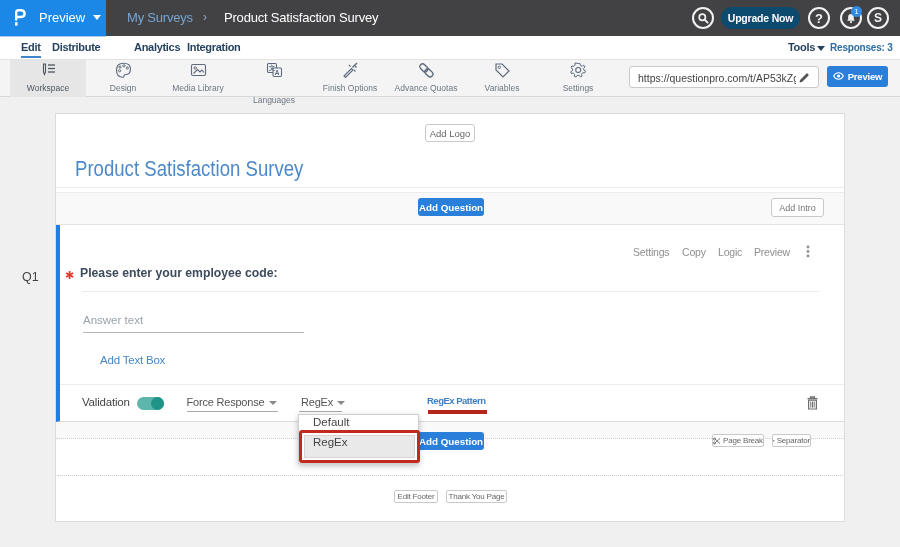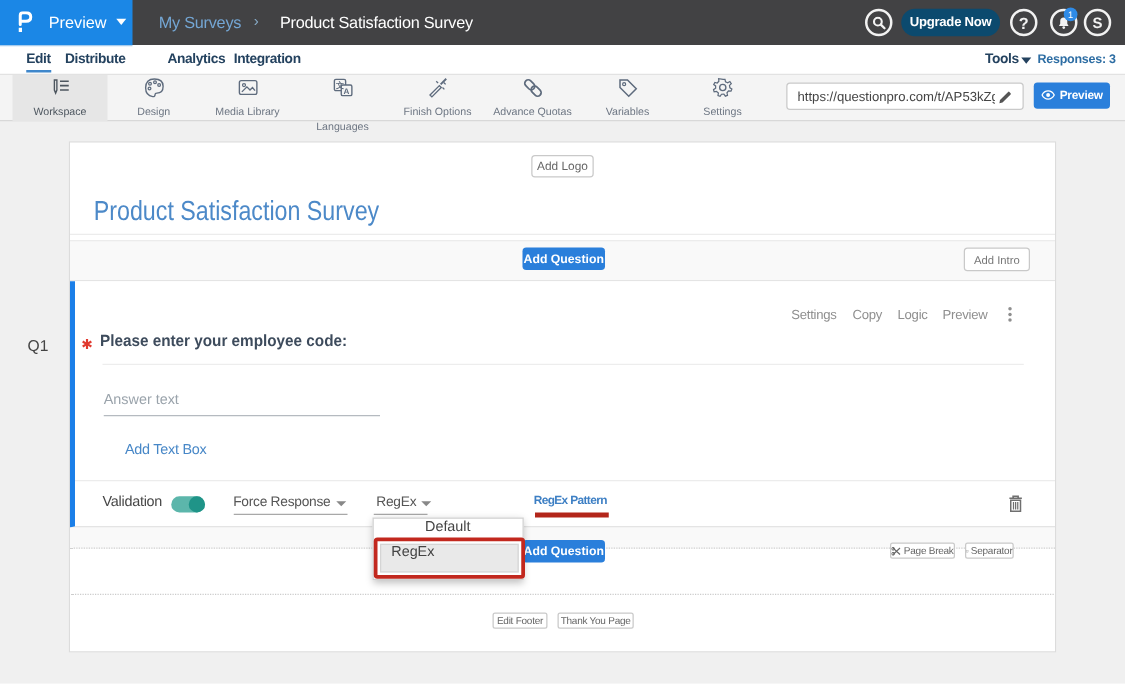--- a/index.html
+++ b/index.html
@@ -186,18 +186,18 @@
         </svg>Separator</div>
 
   <div class="abs" style="left:1px;top:361px;width:786px;height:0;border-top:1px dotted #cccccc;"></div>
   <div class="btn-light" style="left:338px;top:376px;width:44px;height:13px;font-size:8px;border-radius:2px;letter-spacing:-0.2px;">Edit Footer</div>
   <div class="btn-light" style="left:390px;top:376px;width:61px;height:13px;font-size:8px;border-radius:2px;letter-spacing:-0.2px;">Thank You Page</div>
 </div>
 
 <div class="abs" style="left:22px;top:270px;color:#444;font-size:12.5px;">Q1</div>
 
 <div class="abs" style="left:298px;top:414px;width:121px;height:50px;background:#fff;border:1px solid #d0d0d0;box-shadow:0 2px 6px rgba(0,0,0,0.25);z-index:40;"></div>
-<div class="abs" style="left:313px;top:415.5px;color:#444;font-size:11.5px;z-index:41;margin-left:27px;">Default</div>
+<div class="abs" style="left:313px;top:415.5px;color:#444;font-size:11.5px;z-index:41;">Default</div>
 <div class="abs" style="left:299px;top:430px;width:121px;height:33px;border:3px solid #c2281e;border-radius:3px;background:#fff;z-index:42;"></div>
 <div class="abs" style="left:304px;top:435px;width:111px;height:23px;background:#e9e9e9;border:1px solid #d5d5d5;z-index:43;"></div>
 <div class="abs" style="left:313px;top:436px;color:#444;font-size:11.5px;z-index:44;">RegEx</div>
 
 </div>
 
 </body></html>

